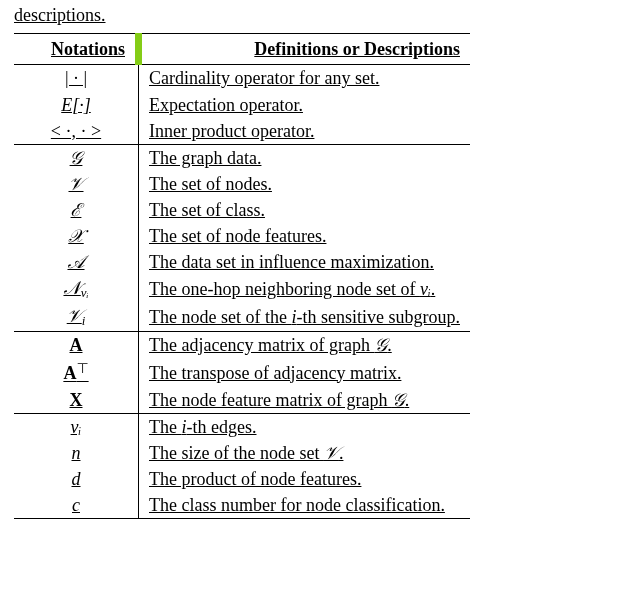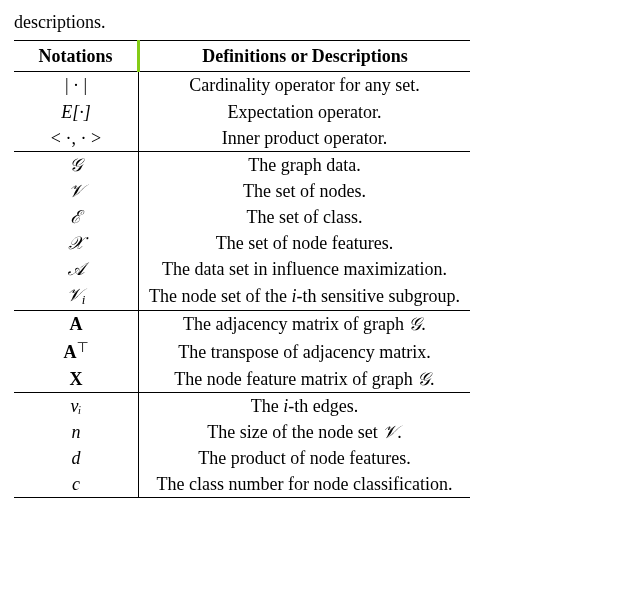--- a/index.html
+++ b/index.html
@@ -4,49 +4,50 @@
 <style>
   html, body {
     margin: 0;
     padding: 0;
     background: #fff;
     font-family: "Palatino Linotype", "Book Antiqua", Palatino, "URW Palladio L", serif;
     color: #000;
     font-size: 18px;
   }
   .page {
-    padding: 11px 14px 14px 14px;
+    padding: 4px 14px 14px 14px;
+    text-decoration: underline;
   }
   .caption {
     margin: 0 0 6px 0;
     font-size: 18px;
     line-height: 1.3;
   }
   table {
     border-collapse: collapse;
     font-size: 18px;
     line-height: 1.45;
   }
   th {
-    text-align: center;
+    text-align: right;
     font-weight: bold;
     padding: 2px 10px 2px 10px;
   }
   th.notcol {
-    border-right: 3px solid #84cc16;
+    border-right: 7px solid #84cc16;
   }
   td.notcol {
     text-align: center;
     border-right: 1px solid #000;
     padding: 0 14px;
     white-space: nowrap;
     min-width: 96px;
   }
   td.defcol {
-    text-align: center;
+    text-align: left;
     padding: 0 10px;
     white-space: nowrap;
   }
   .cal {
     font-family: "Segoe Script", "Brush Script MT", "URW Chancery L", cursive;
     font-style: italic;
   }
   .sub { font-size: 0.72em; vertical-align: -0.25em; font-style: italic; }
   .supT { font-size: 0.78em; vertical-align: 0.45em; }
   .rule-top    { border-top: 1px solid #000; }
@@ -92,20 +93,24 @@
     </tr>
     <tr>
       <td class="notcol"><span class="cal">𝒳</span></td>
       <td class="defcol">The set of node features.</td>
     </tr>
     <tr>
       <td class="notcol"><span class="cal">𝒜</span></td>
       <td class="defcol">The data set in influence maximization.</td>
     </tr>
     <tr>
+      <td class="notcol"><span class="cal">𝒩</span><span class="sub">vᵢ</span></td>
+      <td class="defcol"><span>The one-hop neighboring node set of </span><i>vᵢ</i><span>.</span></td>
+    </tr>
+    <tr>
       <td class="notcol"><span class="cal">𝒱</span><span class="sub">i</span></td>
       <td class="defcol"><span>The node set of the </span><i>i</i><span>-th sensitive subgroup.</span></td>
     </tr>
 
     <tr class="rule-top">
       <td class="notcol"><b>A</b></td>
       <td class="defcol"><span>The adjacency matrix of graph </span><span class="cal">𝒢</span><span>.</span></td>
     </tr>
     <tr>
       <td class="notcol"><b>A</b><span class="supT">⊤</span></td>

